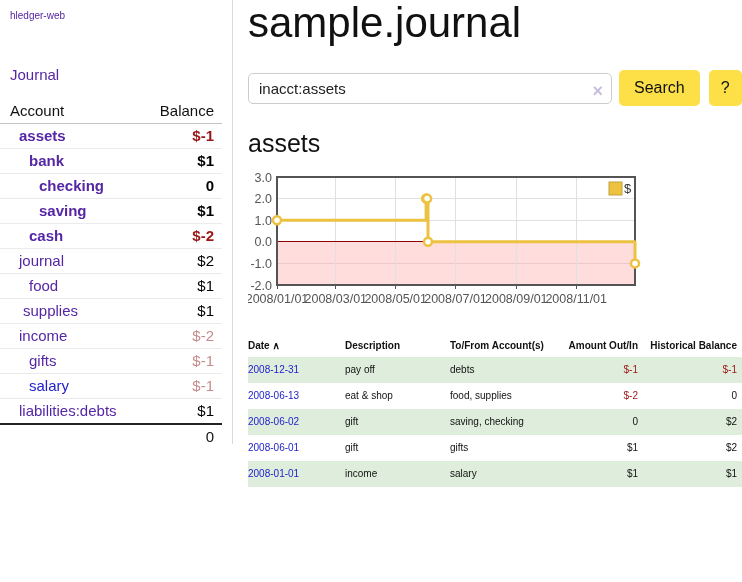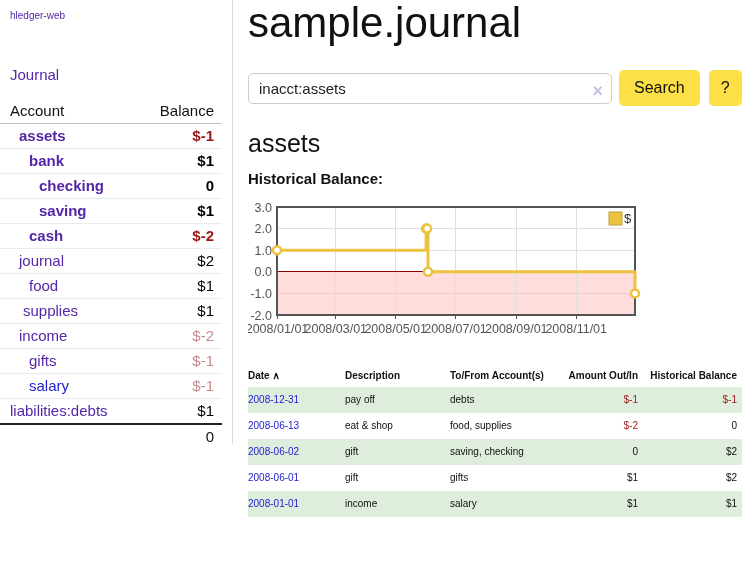--- a/index.html
+++ b/index.html
@@ -133,21 +133,21 @@
           <span class="bal neg-soft">$-2</span>
         </div>
         <div class="acct-row" style="padding-left: 29px;">
           <span class="name purple">gifts</span>
           <span class="bal neg-soft">$-1</span>
         </div>
         <div class="acct-row" style="padding-left: 29px;">
           <span class="name blue">salary</span>
           <span class="bal neg-soft">$-1</span>
         </div>
-        <div class="acct-row" style="padding-left: 10px; align-items: center;">
+        <div class="acct-row" style="padding-left: 19px; align-items: center;">
           <span class="name purple">liabilities:debts</span>
           <span class="bal">$1</span>
         </div>
       </div>
     <div class="acct-total">
       <span>0</span>
     </div>
   </div>
 </div>
 
@@ -157,21 +157,20 @@
   <div class="search-row">
     <div class="search-box">
       <input type="text" value="inacct:assets" style="">
       <span class="clear-x">×</span>
     </div>
     <button class="btn">Search</button>
     <button class="btn help">?</button>
   </div>
 
   <h2 class="acct-heading">assets</h2>
-  <div class="chart-label">Historical Balance:</div>
 
   <div class="chart-wrap" id="chart"><svg width="494" height="142" viewBox="0 0 494 142">
         <rect x="29" y="71.8" width="358" height="43.2" fill="#ffdddd"></rect>
         <line x1="29" y1="28.6" x2="387" y2="28.6" stroke="#e0e0e0" stroke-width="1" shape-rendering="crispEdges"></line>
         <line x1="29" y1="50.2" x2="387" y2="50.2" stroke="#e0e0e0" stroke-width="1" shape-rendering="crispEdges"></line>
         <line x1="29" y1="93.4" x2="387" y2="93.4" stroke="#e0e0e0" stroke-width="1" shape-rendering="crispEdges"></line>
         <line x1="29" y1="93.4" x2="387" y2="93.4" stroke="#efc9c9" stroke-width="1" shape-rendering="crispEdges"></line>
         <line x1="87.84931506849315" y1="7" x2="87.84931506849315" y2="115" stroke="#e0e0e0" stroke-width="1" shape-rendering="crispEdges"></line>
         <line x1="147.67945205479452" y1="7" x2="147.67945205479452" y2="115" stroke="#e0e0e0" stroke-width="1" shape-rendering="crispEdges"></line>
         <line x1="207.5095890410959" y1="7" x2="207.5095890410959" y2="115" stroke="#e0e0e0" stroke-width="1" shape-rendering="crispEdges"></line>

